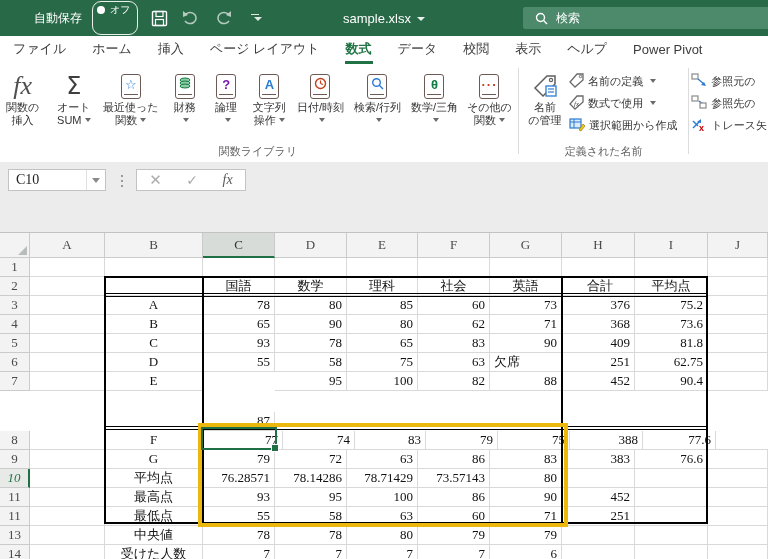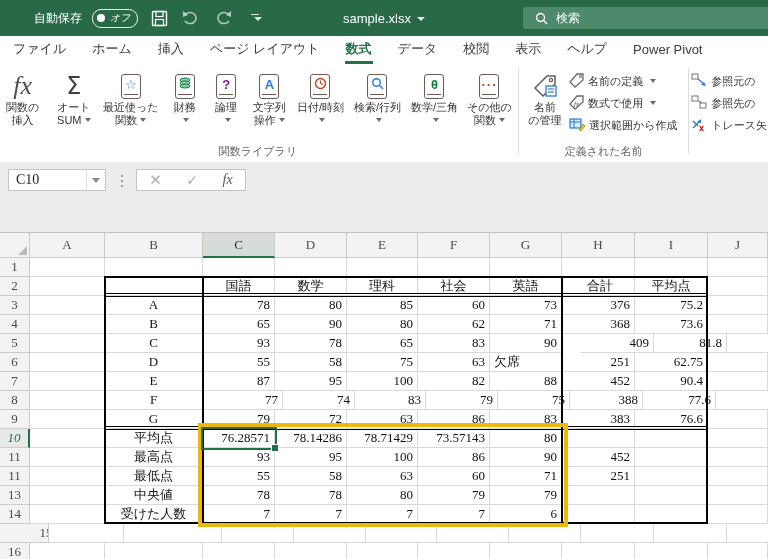--- a/index.html
+++ b/index.html
@@ -4,21 +4,21 @@
 <style>
   html,body{margin:0;padding:0;width:768px;height:559px;overflow:hidden;
     font-family:"Liberation Sans","DejaVu Sans",sans-serif;background:#fff;}
   .app{position:relative;width:768px;height:559px;}
 
   
   .titlebar{position:absolute;left:0;top:0;width:768px;height:36px;background:#286948;
     display:flex;align-items:center;color:#fff;font-size:12px;}
   .tb-left{display:flex;align-items:center;gap:10px;padding-left:34px;}
   .toggle{display:flex;align-items:center;gap:5px;border:1px solid rgba(255,255,255,.9);
-    border-radius:9px;height:16px;padding:0 7px 1px 4px;font-size:10px;font-style:italic;}
+    border-radius:9px;height:16px;padding:0 7px 16px 4px;font-size:10px;}
   .toggle .dot{width:8px;height:8px;border-radius:50%;background:#fff;}
   .tb-ico{display:inline-flex;align-items:center;justify-content:center;width:22px;height:22px;}
   .qa-chev{position:relative;width:10px;height:8px;}
   .qa-chev .bar{position:absolute;top:0;left:1px;width:8px;height:0;border-top:1px solid rgba(255,255,255,.85);}
   .qa-chev .car{position:absolute;top:3px;left:1px;border-left:4px solid transparent;border-right:4px solid transparent;border-top:4px solid rgba(255,255,255,.85);}
   .tb-title{position:absolute;left:0;right:0;text-align:center;font-size:13px;pointer-events:none;}
   .tb-title .car{display:inline-block;border-left:4px solid transparent;border-right:4px solid transparent;border-top:4px solid rgba(255,255,255,.9);margin-left:6px;}
   .search{position:absolute;left:523px;top:7px;width:245px;height:22px;background:#4c8a6b;
     border-radius:2px;display:flex;align-items:center;gap:8px;padding-left:12px;font-size:12px;color:#fff;}
 
@@ -404,42 +404,42 @@
         </div>
         <div class="grow">
           <div class="gc hdr" style="width: 30px; height: 19px;">5</div>
           <div class="gc cell" style="width: 75px; height: 19px;"></div>
           <div class="gc cell al-c" style="width: 98px; height: 19px;">C</div>
           <div class="gc cell" style="width: 72px; height: 19px;">93</div>
           <div class="gc cell" style="width: 72px; height: 19px;">78</div>
           <div class="gc cell" style="width: 71px; height: 19px;">65</div>
           <div class="gc cell" style="width: 72px; height: 19px;">83</div>
           <div class="gc cell" style="width: 72px; height: 19px;">90</div>
-          <div class="gc cell" style="width: 73px; height: 19px; margin-left: 19px;">409</div>
+          <div class="gc cell" style="width: 73px; height: 19px;">409</div>
           <div class="gc cell" style="width: 73px; height: 19px;">81.8</div>
           <div class="gc cell" style="width: 60px; height: 19px;"></div>
         </div>
         <div class="grow">
           <div class="gc hdr" style="width: 30px; height: 19px;">6</div>
           <div class="gc cell" style="width: 75px; height: 19px;"></div>
           <div class="gc cell al-c" style="width: 98px; height: 19px;">D</div>
           <div class="gc cell" style="width: 72px; height: 19px;">55</div>
           <div class="gc cell" style="width: 72px; height: 19px;">58</div>
           <div class="gc cell" style="width: 71px; height: 19px;">75</div>
           <div class="gc cell" style="width: 72px; height: 19px;">63</div>
           <div class="gc cell al-l" style="width: 72px; height: 19px;">欠席</div>
           <div class="gc cell" style="width: 73px; height: 19px;">251</div>
           <div class="gc cell" style="width: 73px; height: 19px;">62.75</div>
           <div class="gc cell" style="width: 60px; height: 19px;"></div>
         </div>
         <div class="grow">
           <div class="gc hdr" style="width: 30px; height: 19px;">7</div>
           <div class="gc cell" style="width: 75px; height: 19px;"></div>
           <div class="gc cell al-c" style="width: 98px; height: 19px;">E</div>
-          <div class="gc cell" style="width: 72px; height: 19px;">87</div>
+          <div class="gc cell" style="width: 72px; height: 19px; margin-top: 40px;">87</div>
           <div class="gc cell" style="width: 72px; height: 19px;">95</div>
           <div class="gc cell" style="width: 71px; height: 19px;">100</div>
           <div class="gc cell" style="width: 72px; height: 19px;">82</div>
           <div class="gc cell" style="width: 72px; height: 19px;">88</div>
           <div class="gc cell" style="width: 73px; height: 19px;">452</div>
           <div class="gc cell" style="width: 73px; height: 19px;">90.4</div>
           <div class="gc cell" style="width: 60px; height: 19px;"></div>
         </div>
         <div class="grow">
           <div class="gc hdr" style="width: 30px; height: 19px;">8</div>

